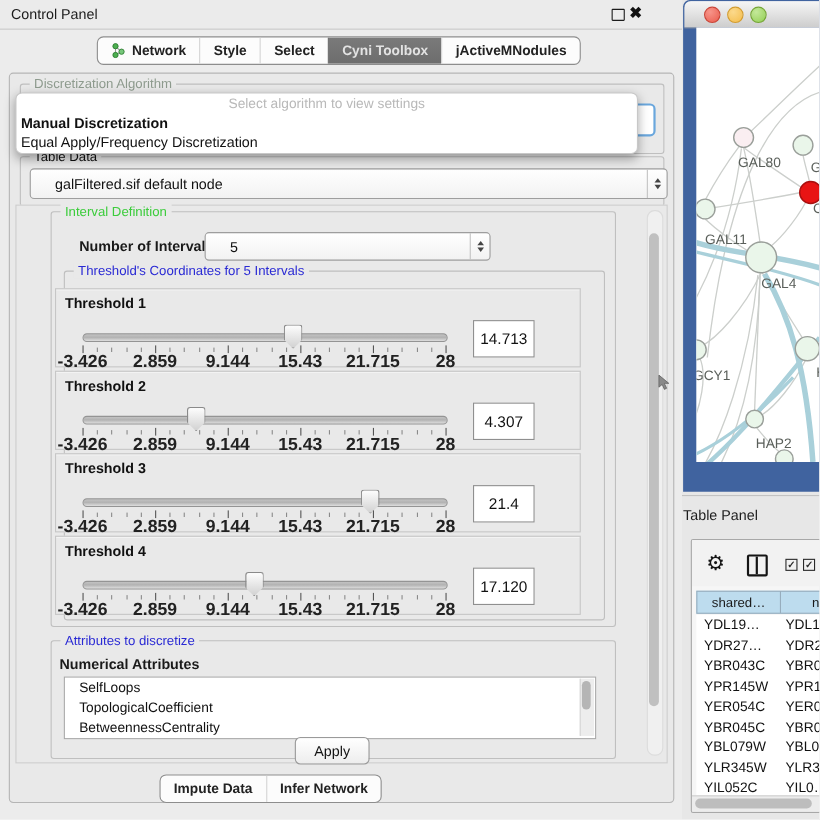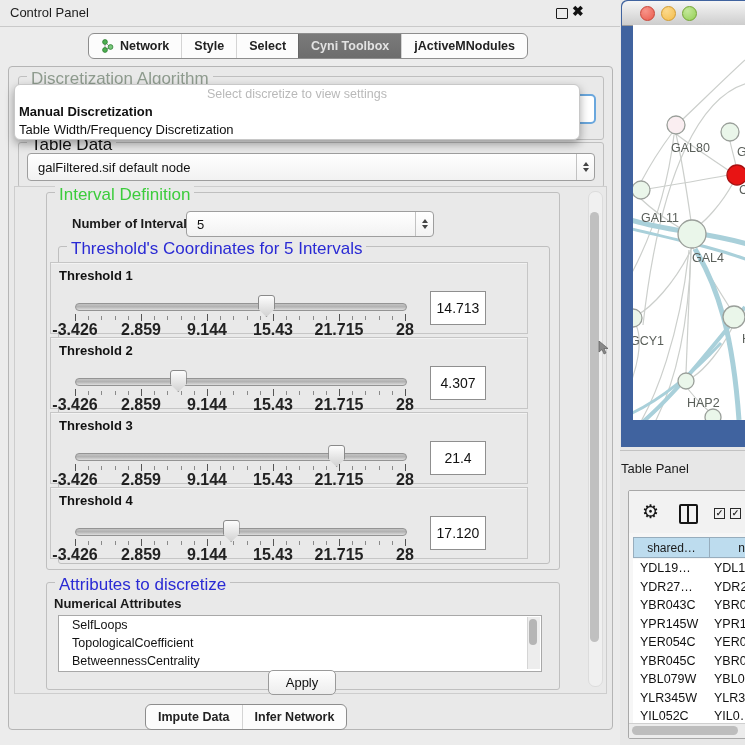--- a/index.html
+++ b/index.html
@@ -18,27 +18,27 @@
   .segbar{display:flex;height:24px;background:#fcfcfc;border:1px solid #8d8d8d;border-radius:6px;overflow:hidden;align-items:stretch;}
   .seg{display:flex;align-items:center;padding:0 12px;font-size:12.5px;font-weight:bold;color:#222;white-space:nowrap;}
   .seg + .seg{border-left:1px solid #d4d4d4;}
   .seg.selected{background:linear-gradient(#7a7a7a,#6d6d6d);color:#e3e3e3;border-left:1px solid #666;}
   .seg .neticon{margin-right:6px;display:inline-block;width:13px;height:14px;}
 
   
   .outer-panel{left:8px;top:66px;width:603px;height:662px;background:#e9e9e9;border:1px solid #b5b5b5;border-radius:4px;}
 
   .groupbox{position:absolute;border:1px solid #bfbfbf;border-radius:3px;}
-  .group-title{position:absolute;top:-8px;left:8px;background:#e9e9e9;padding:0 4px;font-size:17px;white-space:nowrap;}
+  .group-title{position:absolute;top:-8px;left:8px;background:#e9e9e9;padding:0 4px;font-size:12px;white-space:nowrap;}
   .gt-green{color:#3ccc3c;}
   .gt-blue{color:#2a2ad4;}
   .gt-dim{color:#8e9b8e;}
   .gt-black{color:#111;}
 
-  .combo{position:absolute;background:linear-gradient(#ffffff,#f2f2f2);border:1px solid #9e9e9e;border-radius:4px;display:flex;align-items:center;}
+  .combo{position:absolute;background:linear-gradient(#ffffff,#f2f2f2);border:1px solid #9e9e9e;border-radius:4px;display:flex;align-items:center;padding-left:12px;}
   .combo .cval{flex:1;padding-left:10px;font-size:13px;color:#111;overflow:hidden;white-space:nowrap;}
   .stepper{width:17px;align-self:stretch;border-left:1px solid #c2c2c2;display:flex;flex-direction:column;align-items:center;justify-content:center;gap:2px;}
   .tri-up{width:0;height:0;border-left:3.5px solid transparent;border-right:3.5px solid transparent;border-bottom:4px solid #444;}
   .tri-dn{width:0;height:0;border-left:3.5px solid transparent;border-right:3.5px solid transparent;border-top:4px solid #444;}
 
   
   .popup{left:14px;top:84px;width:564px;height:54px;background:#ffffff;border:1px solid #c8c8c8;border-radius:6px;
          box-shadow:0 4px 10px rgba(0,0,0,0.35);z-index:20;overflow:hidden;}
   .popup .ph{height:18px;line-height:18px;text-align:center;color:#b9b9b9;font-size:12.5px;}
   .popup .opt{height:18px;line-height:18px;padding-left:4px;font-size:13px;color:#111;white-space:nowrap;}
@@ -151,23 +151,23 @@
     </div>
 
     <div class="abs outer-panel"></div>
 
     <div class="abs groupbox" style="left:18px;top:76px;width:584px;height:62px;">
       <span class="group-title gt-dim">Discretization Algorithm</span>
     </div>
     <div class="abs focus-combo"></div>
 
     <div class="abs popup">
-      <div class="ph">Select discretize to view settings</div>
+      <div class="ph">Select algorithm to view settings</div>
       <div class="opt b">Manual Discretization</div>
-      <div class="opt">Table Width/Frequency Discretization</div>
+      <div class="opt">Equal Apply/Frequency Discretization</div>
     </div>
 
     <div class="abs groupbox" style="left:18px;top:142px;width:584px;height:44px;">
       <span class="group-title gt-black">Table Data</span>
       <div class="combo" style="left:8px;top:10px;width:566px;height:26px;">
         <span class="cval">galFiltered.sif default node</span>
         <span class="stepper">
             <span class="tri-up"></span>
             <span class="tri-dn"></span>
           </span>

